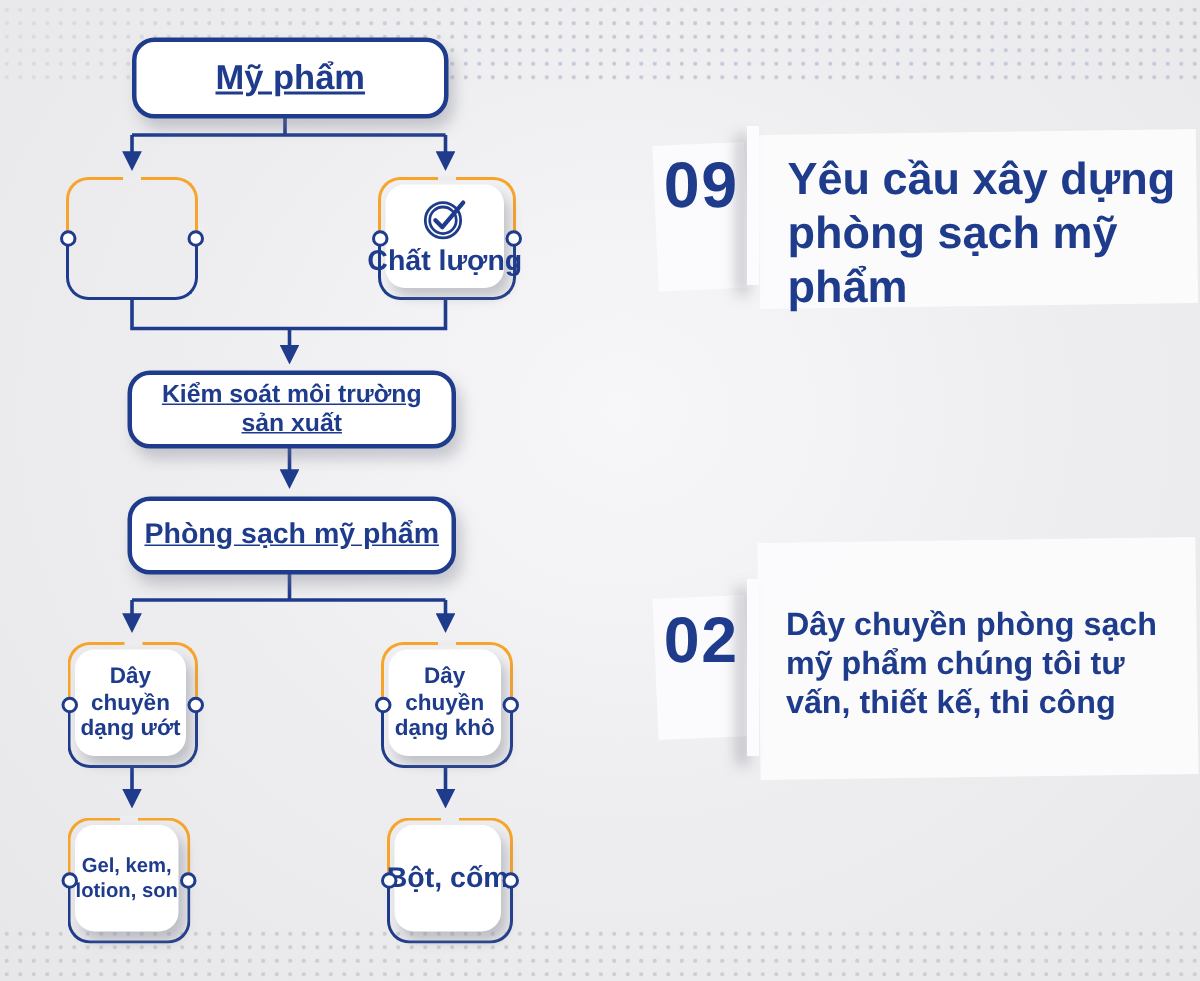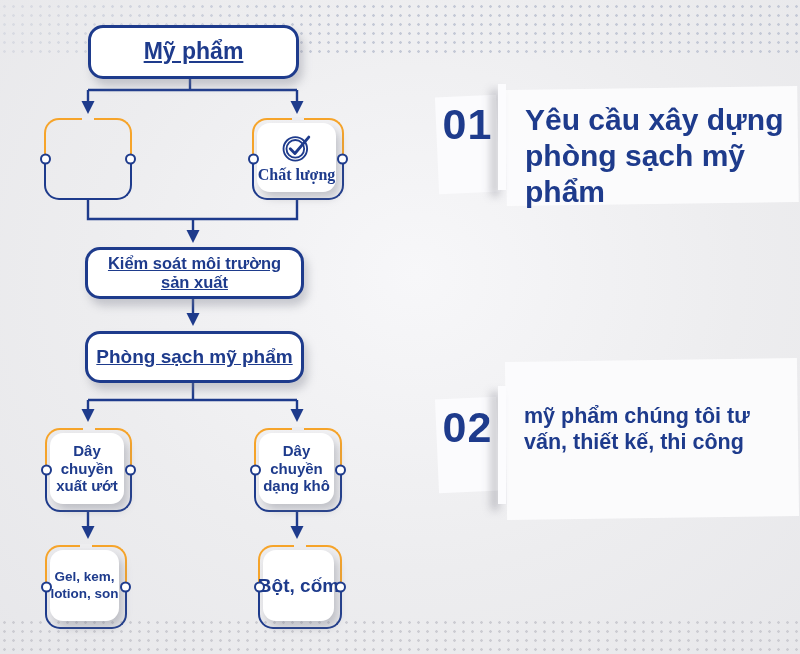--- a/index.html
+++ b/index.html
@@ -120,42 +120,42 @@
     <span class="cdot l"></span>
     <span class="cdot r"></span>
     <div class="card">
       <svg class="icon" width="34" height="32" viewBox="0 0 40 38">
         <g fill="none" stroke="#1e3b8c" stroke-linecap="round" stroke-linejoin="round">
           <circle cx="18" cy="20" r="14" stroke-width="2.2"></circle>
           <circle cx="18" cy="20" r="10.5" stroke-width="2.2"></circle>
           <path d="M12 20 l5.5 5.5 L34 6" stroke-width="3.4"></path>
         </g>
       </svg>
-      <div class="ln" style="font-size:16px;font-family:Liberation Serif, serif;">Chất lượng</div>
+      <div class="ln" style="font-size:19px;">Chất lượng</div>
     </div>
   </div>
 
   <div class="sbox" style="left:85px;top:247px;width:213px;height:46px;font-size:16.5px;">
     <div class="ln">Kiểm soát môi trường</div>
     <div class="ln">sản xuất</div>
   </div>
 
   <div class="sbox" style="left:85px;top:331px;width:213px;height:46px;font-size:19px;">
     <div class="ln">Phòng sạch mỹ phẩm</div>
   </div>
 
   <div class="fancy" style="left:45px;top:428px;width:87px;height:84px;">
     <span class="frame-top"></span>
     <span class="frame-bottom"></span>
     <span class="cdot l"></span>
     <span class="cdot r"></span>
     <div class="card" style="font-size:15px;line-height:1.18;">
       <div class="ln">Dây</div>
       <div class="ln">chuyền</div>
-      <div class="ln">xuất ướt</div>
+      <div class="ln">dạng ướt</div>
     </div>
   </div>
 
   <div class="fancy" style="left:254px;top:428px;width:88px;height:84px;">
     <span class="frame-top"></span>
     <span class="frame-bottom"></span>
     <span class="cdot l"></span>
     <span class="cdot r"></span>
     <div class="card" style="font-size:15px;line-height:1.18;">
       <div class="ln">Dây</div>
@@ -181,28 +181,29 @@
     <span class="cdot l"></span>
     <span class="cdot r"></span>
     <div class="card" style="font-size:19px;">
       <div class="ln">Bột, cốm</div>
     </div>
   </div>
 
   <div class="head-panel" style="left:506px;top:88px;width:292px;height:116px;"></div>
   <div class="num-panel" style="left:437px;top:96px;width:61px;height:97px;"></div>
   <div class="ribbon" style="left:498px;top:84px;height:106px;"></div>
-  <div class="big-num" style="left:437px;top:103px;width:61px;">01</div>
+  <div class="big-num" style="left:437px;top:103px;width:61px;">09</div>
   <div class="sec-title" style="left:525px;top:102px;width:275px;font-size:30px;">
     <div>Yêu cầu xây dựng</div>
     <div>phòng sạch mỹ phẩm</div>
   </div>
 
   <div class="head-panel" style="left:506px;top:360px;width:292px;height:158px;"></div>
   <div class="num-panel" style="left:437px;top:398px;width:61px;height:94px;"></div>
   <div class="ribbon" style="left:498px;top:386px;height:118px;"></div>
   <div class="big-num" style="left:437px;top:406px;width:61px;">02</div>
   <div class="sec-title" style="left:524px;top:404px;width:270px;font-size:21.5px;">
+    <div>Dây chuyền phòng sạch</div>
     <div>mỹ phẩm chúng tôi tư</div>
     <div>vấn, thiết kế, thi công</div>
   </div>
 
 </div>
 
 </body></html>

